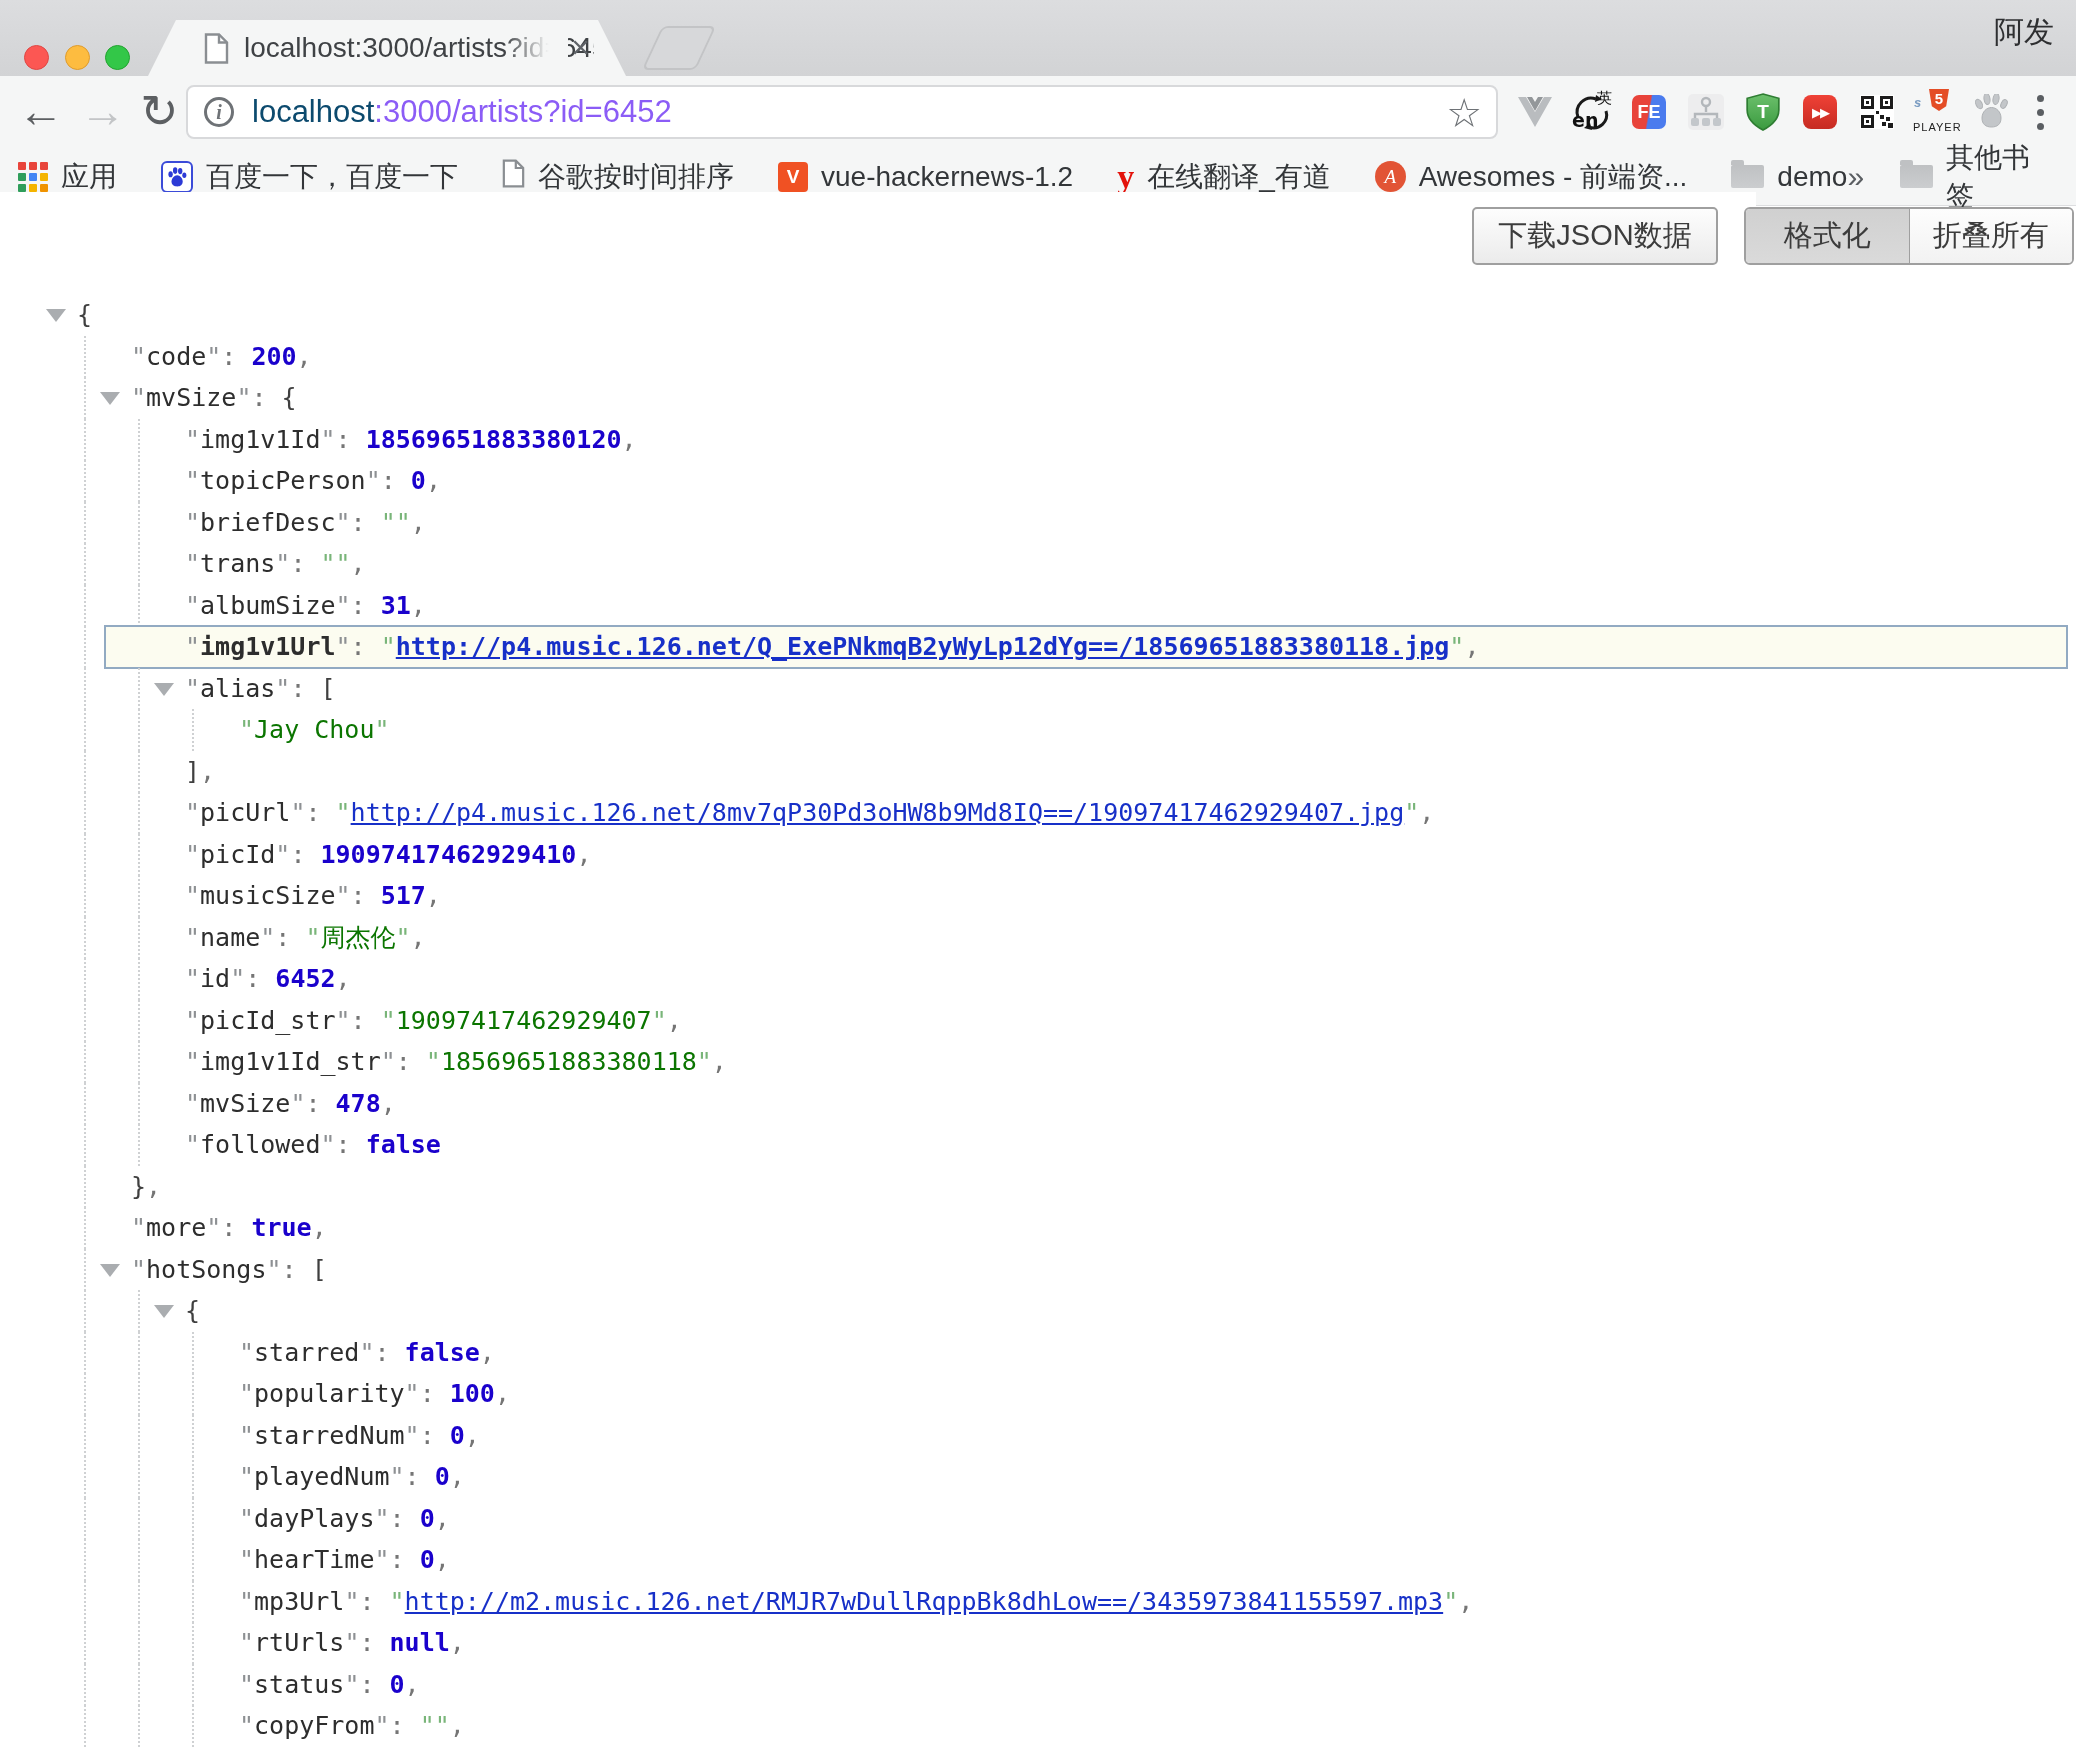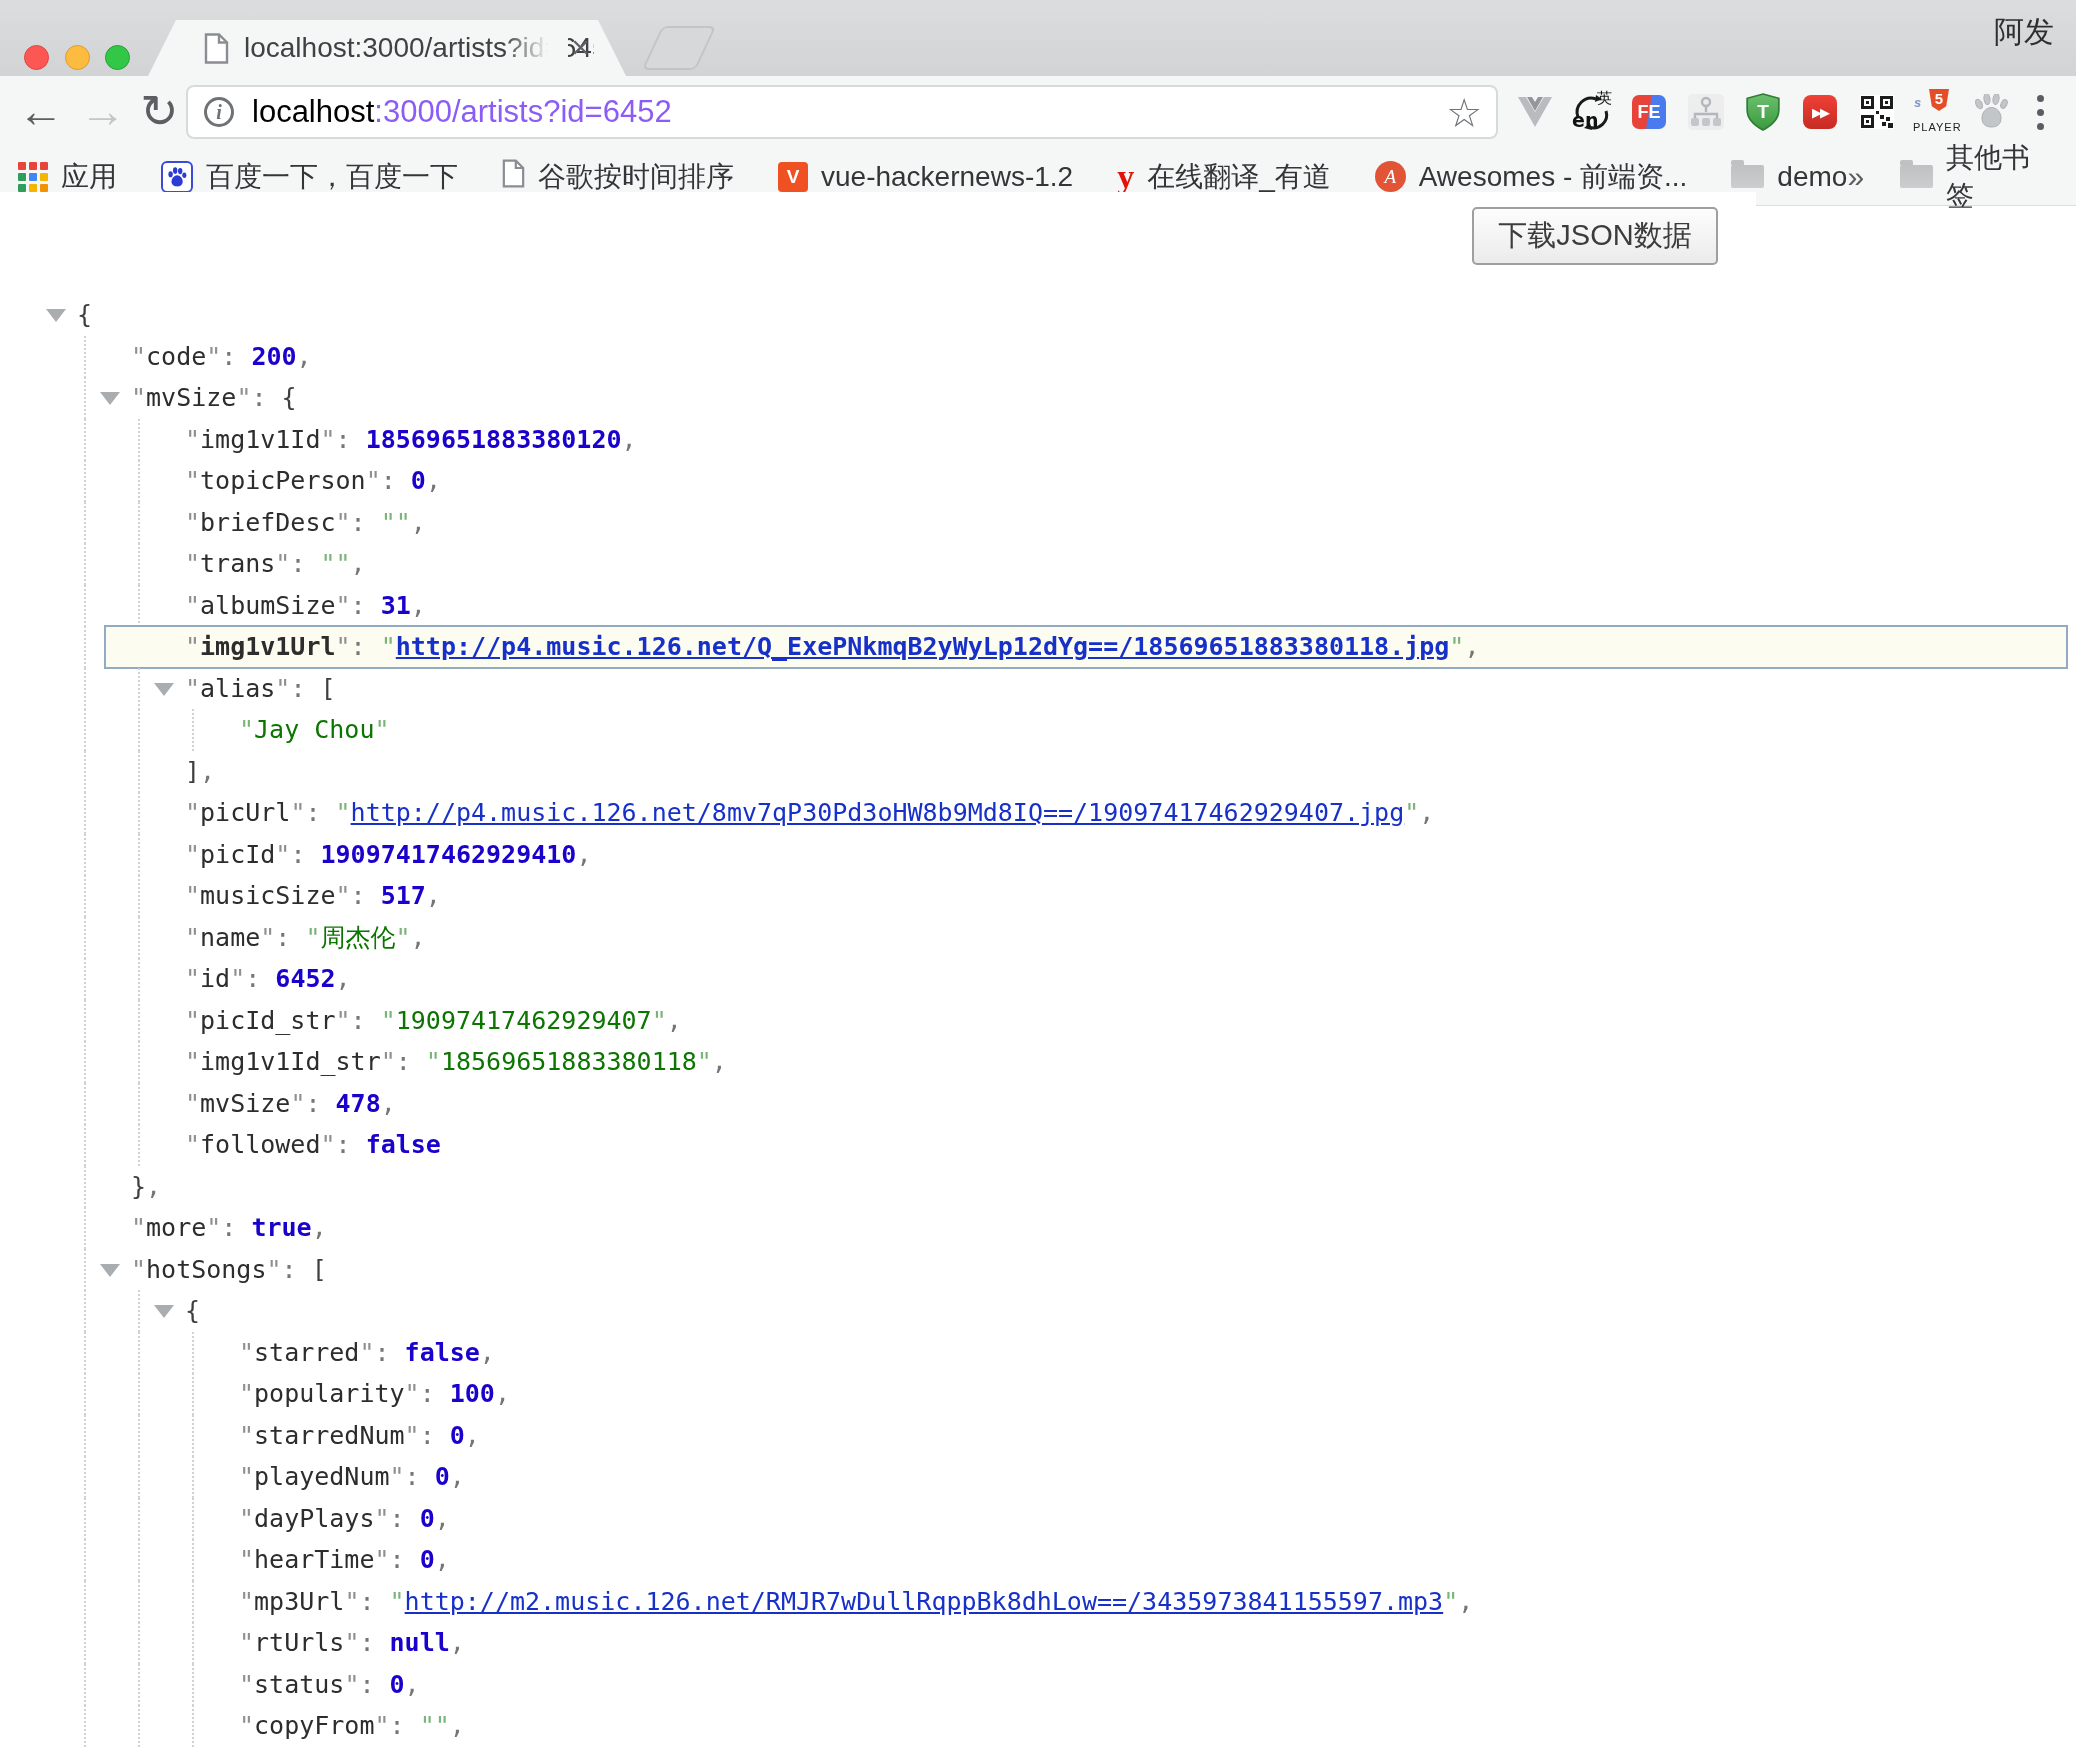--- a/index.html
+++ b/index.html
@@ -29,21 +29,21 @@
   
   .toolbar{position:absolute;left:0;top:76px;width:2076px;height:72px;background:#f5f6f6;}
   .nav-glyph{position:absolute;top:0;height:72px;line-height:70px;font-size:46px;color:#5c5f62;}
   .nav-fwd{color:#c3c5c7;}
   .addressbar{position:absolute;left:186px;top:9px;width:1312px;height:54px;background:#fff;
     border:2px solid #d8d9db;border-radius:8px;display:flex;align-items:center;padding:0 16px;}
   .info-icon{width:30px;height:30px;border:3px solid #6e7276;border-radius:50%;
     color:#6e7276;font-size:20px;font-weight:bold;display:flex;align-items:center;
     justify-content:center;font-family:"Liberation Serif",serif;font-style:italic;}
   .url-text{margin-left:18px;font-size:31px;}
-  .url-host{color:#000000;}
+  .url-host{color:#0c4a6e;}
   .url-rest{color:#8b5cf6;}
   .star{position:absolute;right:14px;top:3px;font-size:40px;color:#6e7276;}
   .ext-row{position:absolute;left:1514px;top:0;width:498px;height:72px;display:flex;
     align-items:center;justify-content:space-between;}
   .ext{width:42px;height:48px;display:flex;align-items:center;justify-content:center;position:relative;}
   .menu-dots{position:absolute;right:18px;top:14px;width:36px;height:44px;display:flex;
     flex-direction:column;align-items:center;justify-content:center;gap:7px;}
   .menu-dots i{width:7px;height:7px;border-radius:50%;background:#5a5e62;}
 
   
@@ -305,20 +305,24 @@
   <div class="bk-spacer"></div>
   <span class="bk-overflow">»</span>
   <div class="bk-other">
     <span class="ic-folder"></span>
     <span>其他书签</span>
   </div>
 </div>
 
 <div class="content">
   <div class="btn-download">下载JSON数据</div>
+  <div class="segmented">
+    <div class="seg seg-format">格式化</div>
+    <div class="seg seg-collapse">折叠所有</div>
+  </div>
   <div id="json-pane">
       <div class="json-line" style="top: 308px;"><span class="expander" style="left: 46px;"></span><span class="line-content" style="padding-left: 77px;"><span class="t-p">{</span></span></div>
       <div class="json-line" style="top: 349.5px;"><span class="guide" style="left: 84px;"></span><span class="line-content" style="padding-left: 131px;"><span class="t-q">"</span><span class="t-k">code</span><span class="t-q">"</span><span class="t-c">: </span><span class="t-n">200</span><span class="t-c">,</span></span></div>
       <div class="json-line" style="top: 391px;"><span class="guide" style="left: 84px;"></span><span class="expander" style="left: 100px;"></span><span class="line-content" style="padding-left: 131px;"><span class="t-q">"</span><span class="t-k">mvSize</span><span class="t-q">"</span><span class="t-c">: </span><span class="t-p">{</span></span></div>
       <div class="json-line" style="top: 432.5px;"><span class="guide" style="left: 84px;"></span><span class="guide" style="left: 138px;"></span><span class="line-content" style="padding-left: 185px;"><span class="t-q">"</span><span class="t-k">img1v1Id</span><span class="t-q">"</span><span class="t-c">: </span><span class="t-n">18569651883380120</span><span class="t-c">,</span></span></div>
       <div class="json-line" style="top: 474px;"><span class="guide" style="left: 84px;"></span><span class="guide" style="left: 138px;"></span><span class="line-content" style="padding-left: 185px;"><span class="t-q">"</span><span class="t-k">topicPerson</span><span class="t-q">"</span><span class="t-c">: </span><span class="t-n">0</span><span class="t-c">,</span></span></div>
       <div class="json-line" style="top: 515.5px;"><span class="guide" style="left: 84px;"></span><span class="guide" style="left: 138px;"></span><span class="line-content" style="padding-left: 185px;"><span class="t-q">"</span><span class="t-k">briefDesc</span><span class="t-q">"</span><span class="t-c">: </span><span class="t-sq">""</span><span class="t-c">,</span></span></div>
       <div class="json-line" style="top: 557px;"><span class="guide" style="left: 84px;"></span><span class="guide" style="left: 138px;"></span><span class="line-content" style="padding-left: 185px;"><span class="t-q">"</span><span class="t-k">trans</span><span class="t-q">"</span><span class="t-c">: </span><span class="t-sq">""</span><span class="t-c">,</span></span></div>
       <div class="json-line" style="top: 598.5px;"><span class="guide" style="left: 84px;"></span><span class="guide" style="left: 138px;"></span><span class="line-content" style="padding-left: 185px;"><span class="t-q">"</span><span class="t-k">albumSize</span><span class="t-q">"</span><span class="t-c">: </span><span class="t-n">31</span><span class="t-c">,</span></span></div>
       <div class="json-line hl" style="top: 640px;"><span class="guide" style="left: 84px;"></span><span class="guide" style="left: 138px;"></span><span class="hl-box"></span><span class="line-content" style="padding-left: 185px;"><span class="t-q">"</span><span class="t-k">img1v1Url</span><span class="t-q">"</span><span class="t-c">: </span><span class="t-sq">"</span><span class="t-l">http://p4.music.126.net/Q_ExePNkmqB2yWyLp12dYg==/18569651883380118.jpg</span><span class="t-sq">"</span><span class="t-c">,</span></span></div>

